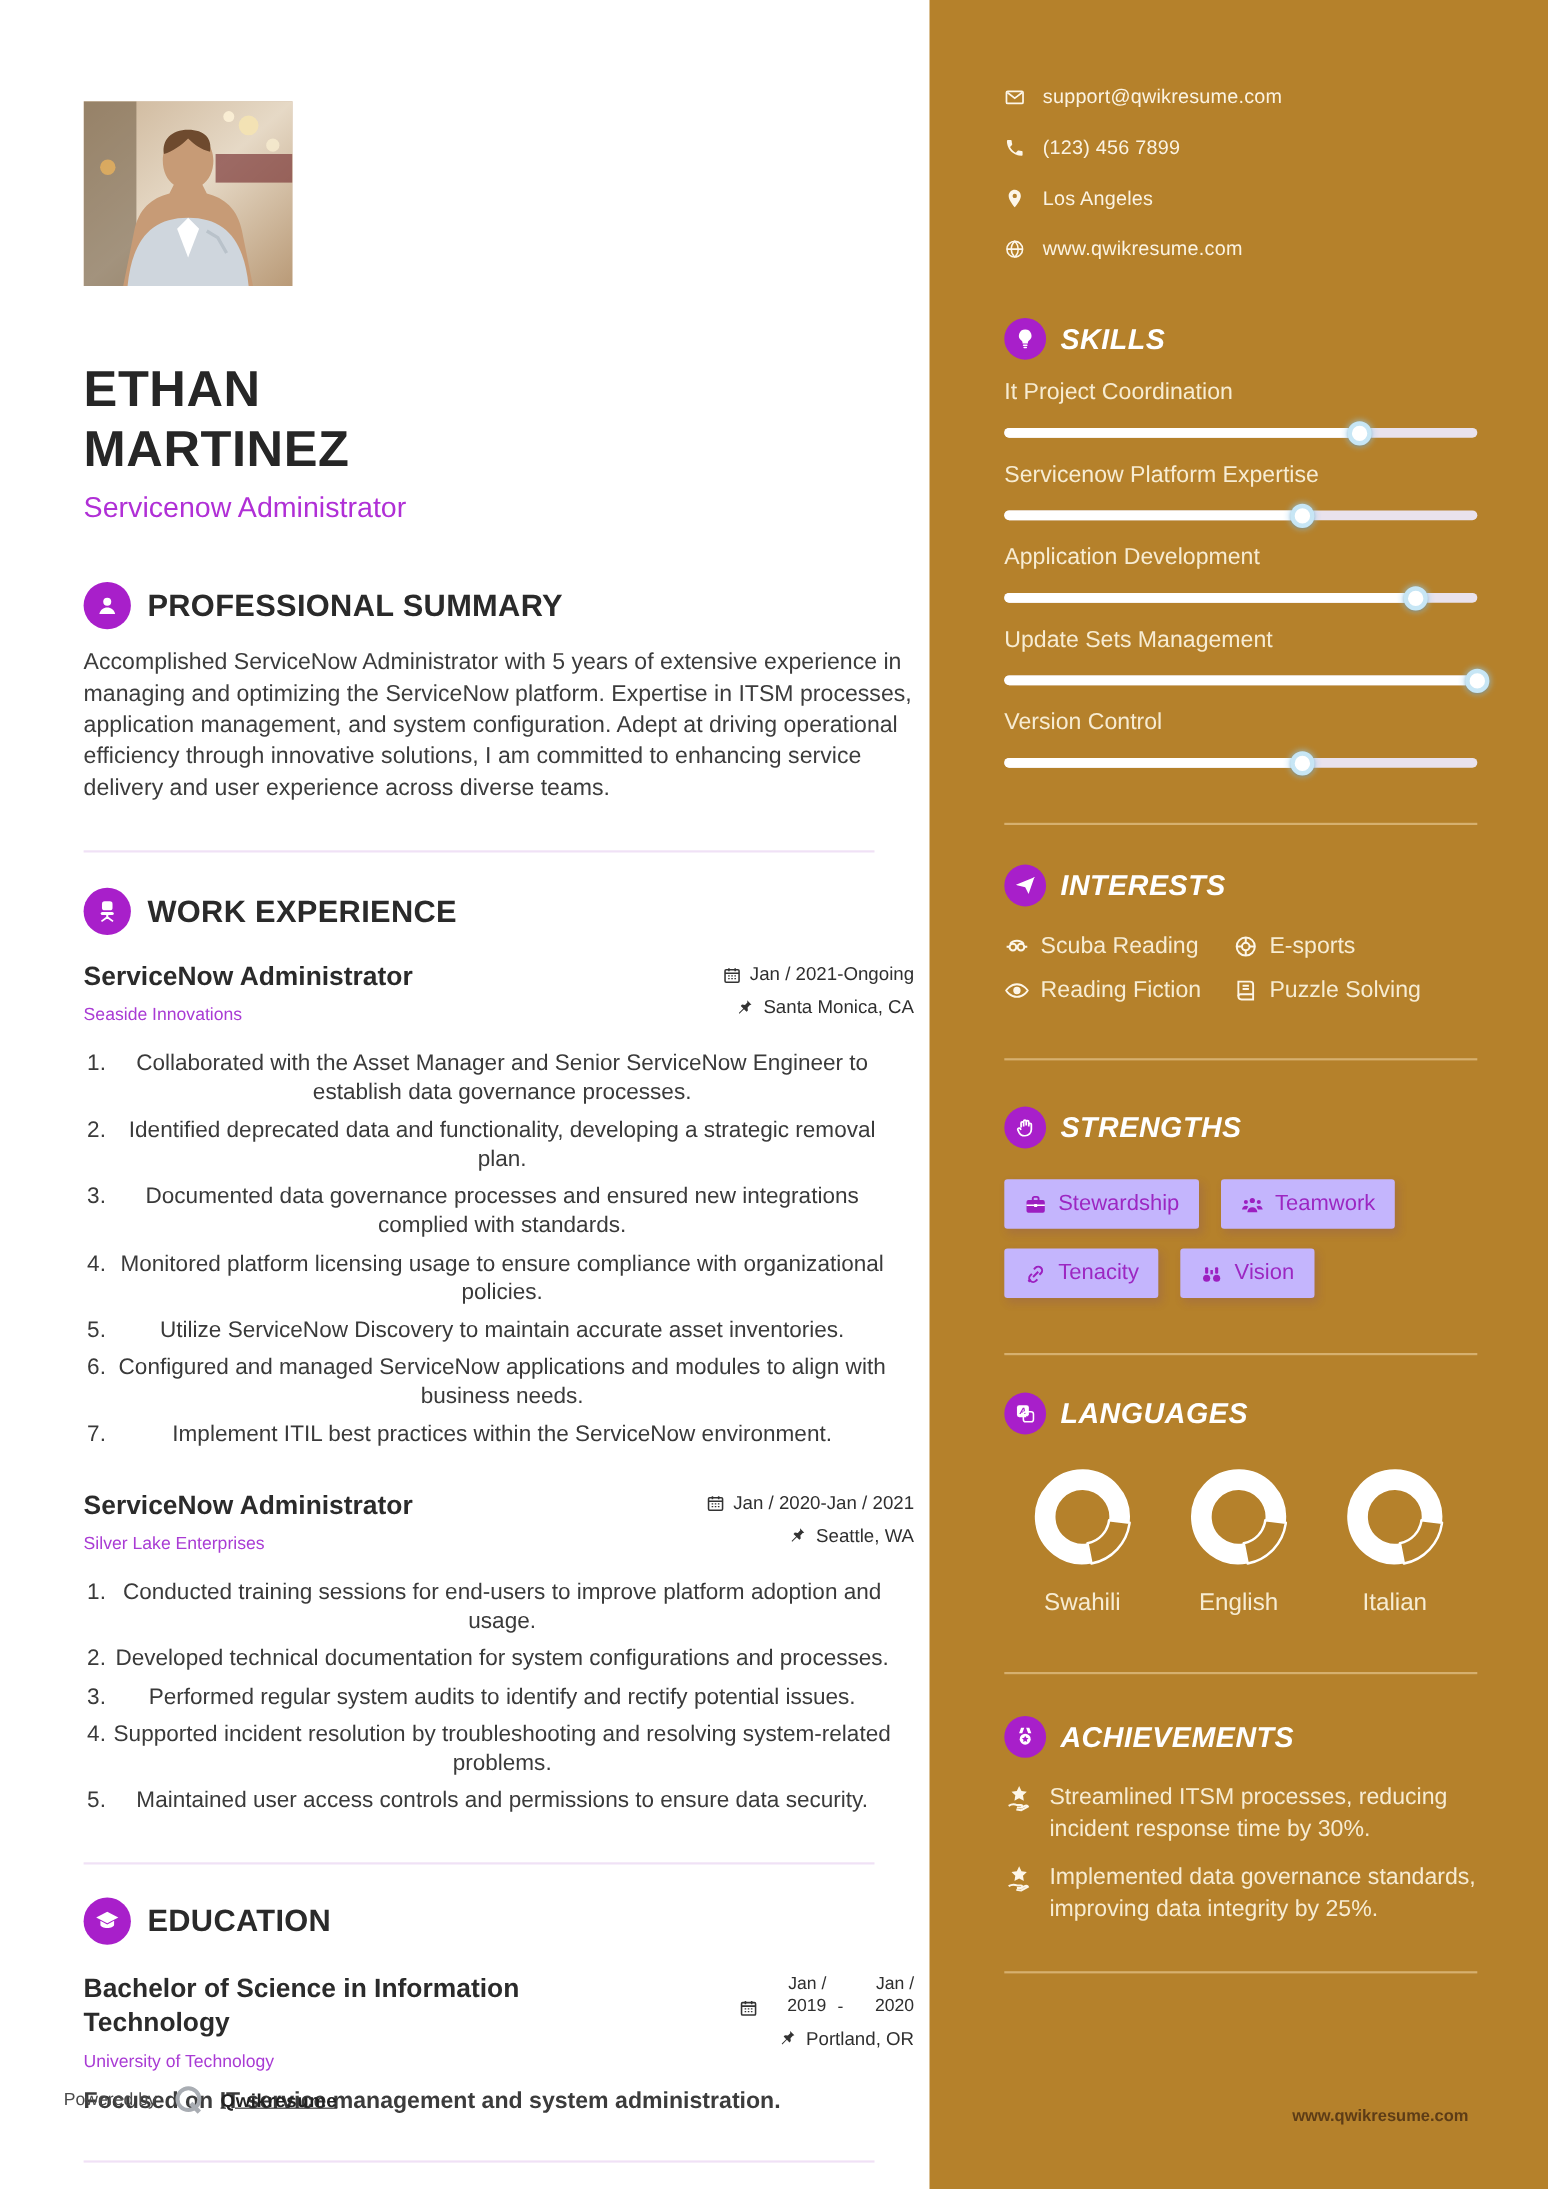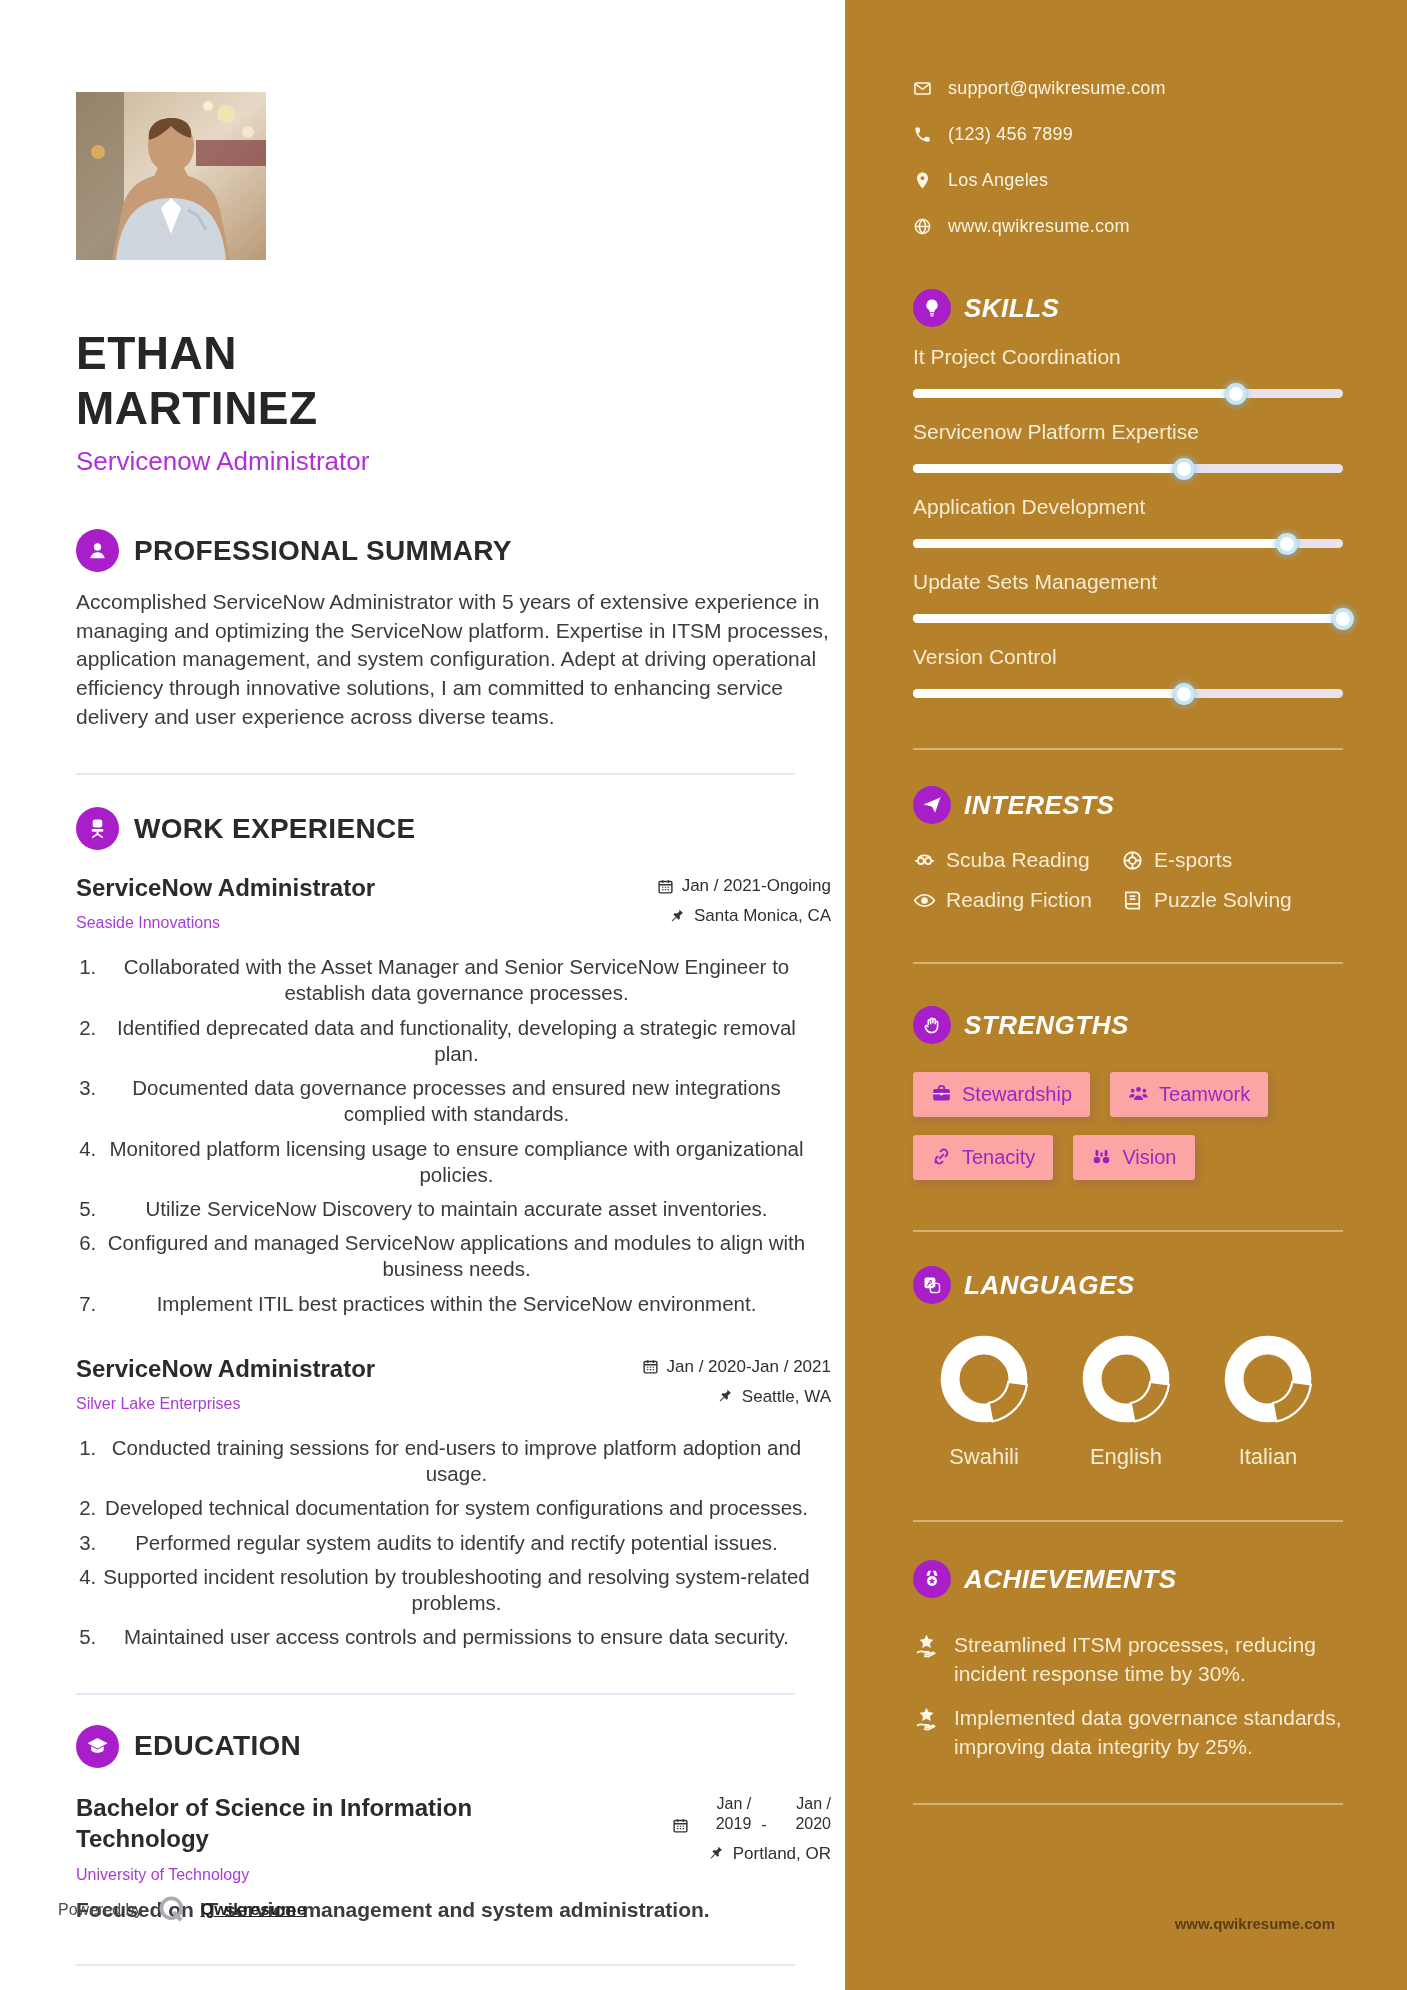--- a/index.html
+++ b/index.html
@@ -45,34 +45,34 @@
 
   .interests-section { margin-top:36px; }
   .interests { margin-top:24px; display:grid; grid-template-columns:208px 1fr; row-gap:16px; }
   .interest { display:flex; align-items:center; gap:10px; }
   .iicon { width:23px; height:23px; color:#fdf6e8; flex:0 0 auto; }
   .itext { font-size:21px; color:#f7ecd2; }
 
   .strengths-section { margin-top:42px; }
   .chips { margin-top:28px; display:flex; flex-wrap:wrap; gap:18px 20px; }
   .chip {
-    display:flex; align-items:flex-start; gap:10px; background:#fca5a5;
+    display:flex; align-items:flex-end; gap:10px; background:#c4b5fd;
     padding:11px 18px; border-radius:3px; box-shadow:3px 4px 8px rgba(110,55,140,.18);
   }
   .chip .glyph { width:21px; height:21px; color:#9c1fc0; flex:0 0 auto; }
   .chip-label { font-size:20px; color:#9c27c2; }
 
   .languages-section { margin-top:34px; }
   .langs { margin-top:28px; display:flex; }
   .lang { width:142px; display:flex; flex-direction:column; align-items:center; }
   .donut { width:94px; height:94px; }
   .lang-label { margin-top:18px; font-size:22px; color:#f7ecd2; }
 
   .achievements-section { margin-top:38px; }
-  .achs { margin-top:33px; }
+  .achs { margin-top:22px; }
   .ach { display:flex; gap:14px; margin-top:16px; }
   .aicon { width:27px; height:27px; color:#fdf6e8; flex:0 0 auto; margin-top:2px; }
   .ach-text { font-size:21px; line-height:1.36; color:#f7ecd2; }
 
   .sb-site { position:absolute; right:72px; bottom:58px; font-size:15px; font-weight:bold; color:#5d3c16; cursor:pointer; }
 
   
   .main { position:absolute; left:0; top:0; width:845px; padding:92px 14px 0 76px; }
   .profile { display:flex; gap:60px;flex-direction:column; }
   .photo { width:190px; height:168px; overflow:hidden; flex:0 0 auto; background:#d8c4ac; }

